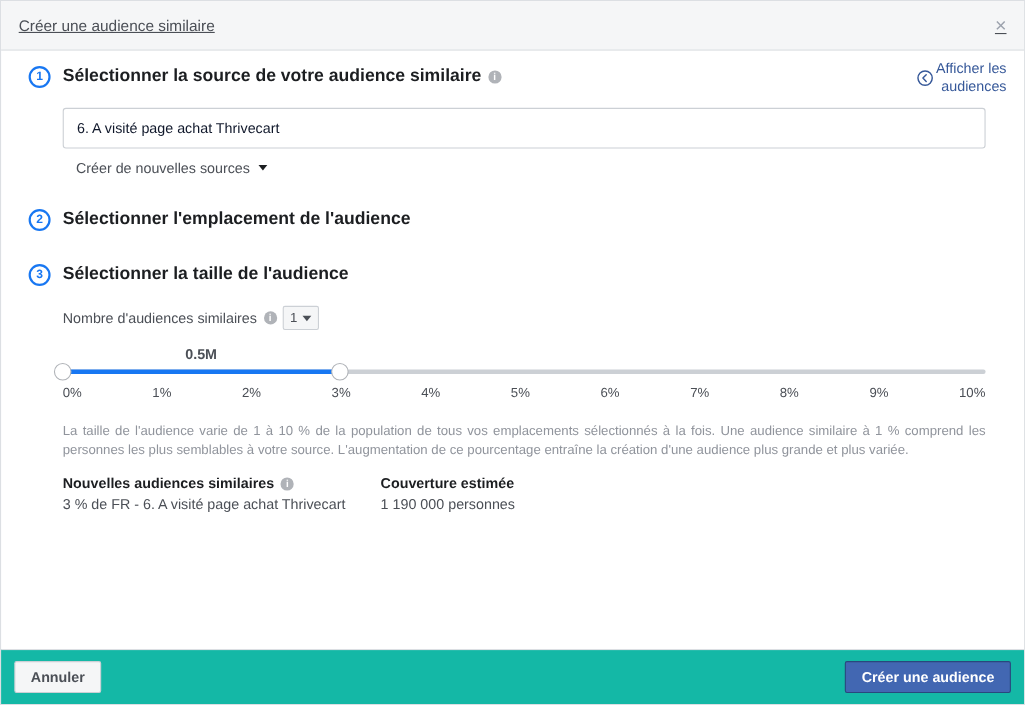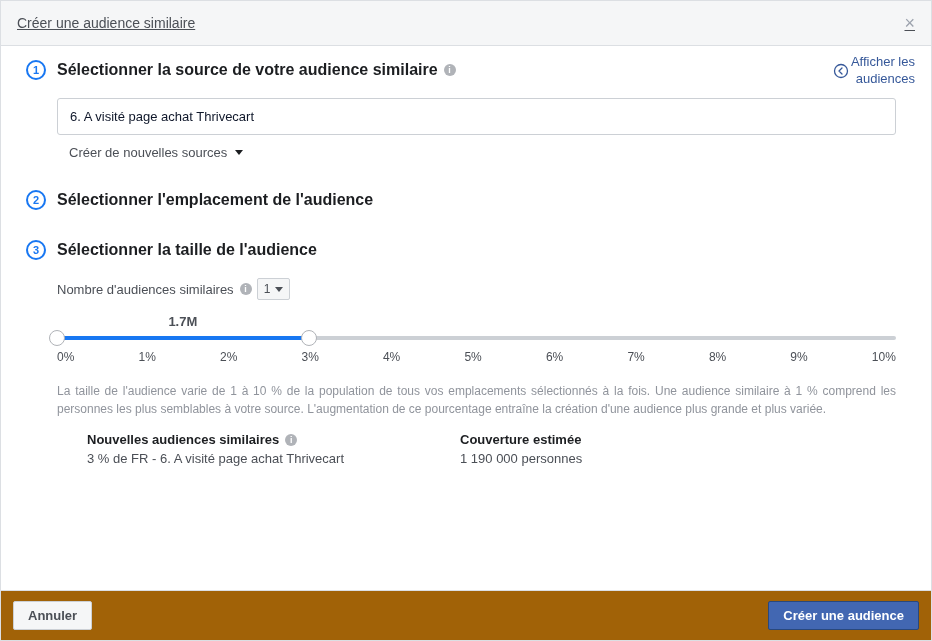--- a/index.html
+++ b/index.html
@@ -213,42 +213,41 @@
     .slider-desc {
       margin-top: 18px;
       color: #90949c;
       font-size: 12px;
       line-height: 1.5;
       text-align: justify;
     }
     .summary-row {
       display: flex;
       margin-top: 14px;
-      gap: 116px;
-      margin-left: 30px;
+      gap: 32px;
     }
     .summary-col { }
     .summary-head {
       font-weight: 700;
       color: #1c1e21;
       font-size: 13px;
       margin-bottom: 4px;
       display: flex;
       align-items: center;
     }
     .summary-val {
       color: #4b4f56;
       font-size: 13px;
     }
 
     .modal-footer {
       position: absolute;
       left: 0; right: 0; bottom: 0;
       border-top: 1px solid #dcdfe3;
-      background: #a16207;
+      background: #14b8a6;
       padding: 10px 12px;
       display: flex;
       justify-content: space-between;
       align-items: center;
     }
     .btn {
       border-radius: 2px;
       padding: 6px 14px;
       font-size: 13px;
       font-weight: 600;
@@ -320,21 +319,21 @@
       <div class="count-row">
         <span>Nombre d'audiences similaires</span>
         <span class="info-icon-inline">i</span>
         <span class="count-select">
           <span>1</span>
           <span class="chevron-down"></span>
         </span>
       </div>
 
       <div class="slider-area">
-        <div class="slider-value-label" id="slider-value-label" style="left: 15%;">1.7M</div>
+        <div class="slider-value-label" id="slider-value-label" style="left: 15%;">0.5M</div>
         <div class="slider-track">
           <div class="slider-fill" id="slider-fill" style="left: 0%; width: 30%;"></div>
           <div class="slider-thumb" id="thumb-start" style="left: 0%;"></div>
           <div class="slider-thumb" id="thumb-end" style="left: 30%;"></div>
         </div>
         <div class="slider-ticks" id="slider-ticks">
             <span>0%</span>
             <span>1%</span>
             <span>2%</span>
             <span>3%</span>

